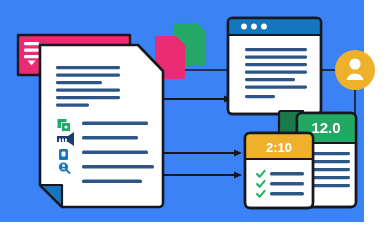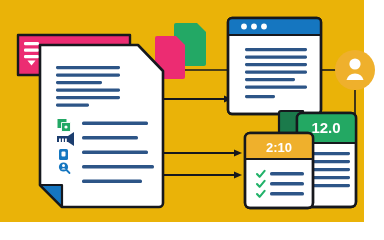--- a/index.html
+++ b/index.html
@@ -1,21 +1,21 @@
 <!DOCTYPE html>
 <html><head>
 <meta charset="utf-8">
 <style>
   html,body{margin:0;padding:0;background:#ffffff;}
   body{
     width:384px;height:222px;
     font-family:"Liberation Sans",sans-serif;
     overflow:hidden;
   }
-  #stage{position:relative;width:364px;height:222px;background:#eab308;}
+  #stage{position:relative;width:364px;height:222px;background:#3b82f6;}
   svg.canvas{position:absolute;left:0;top:0;width:384px;height:222px;display:block;}
   .lbl{
     font-family:"Liberation Sans",sans-serif;
     font-weight:bold;
     fill:#ffffff;
   }
 </style>
 </head>
 <body>
 

